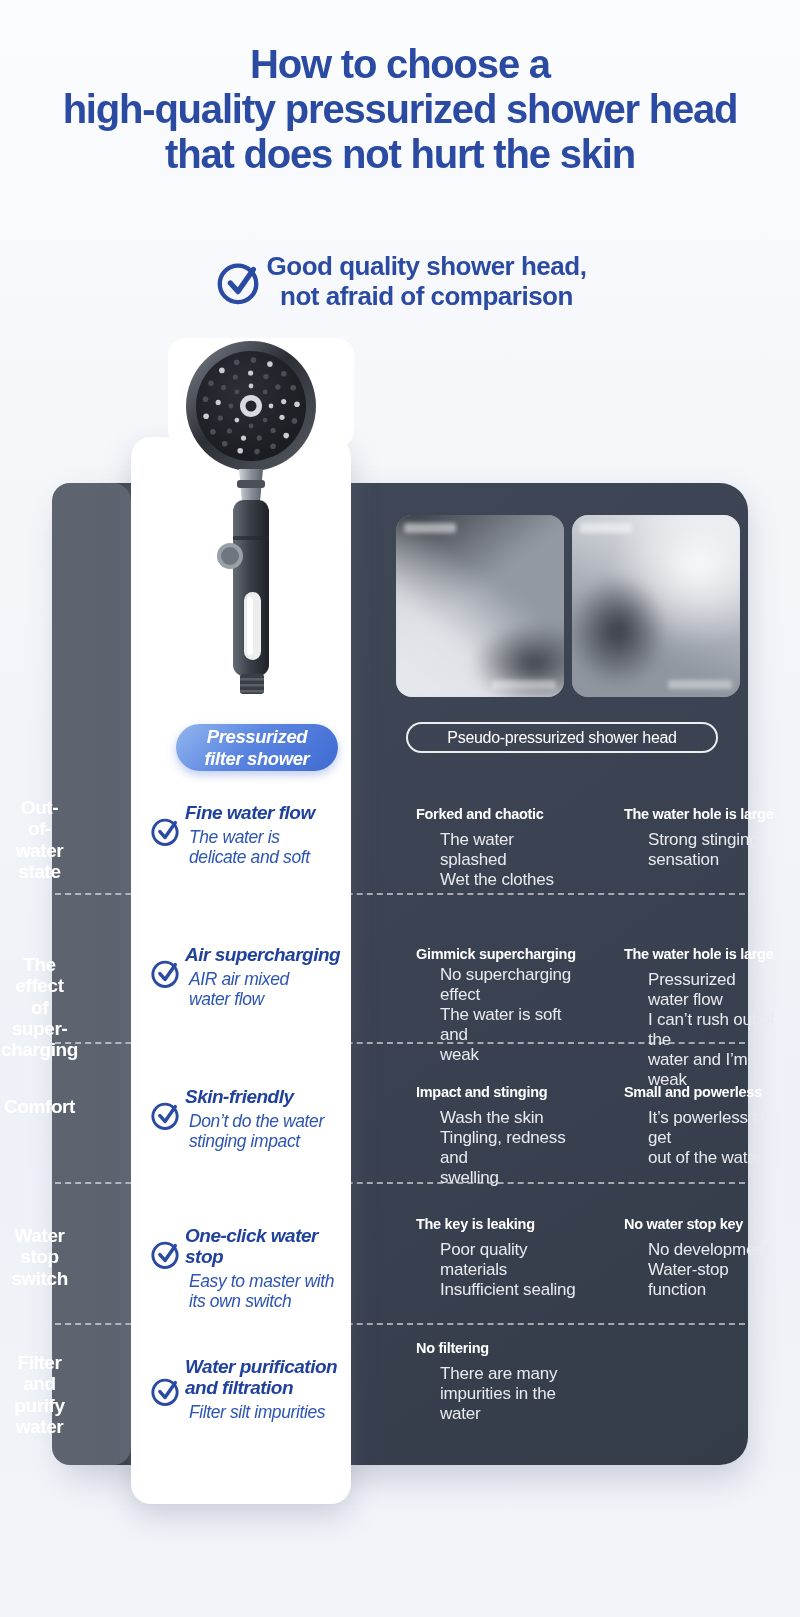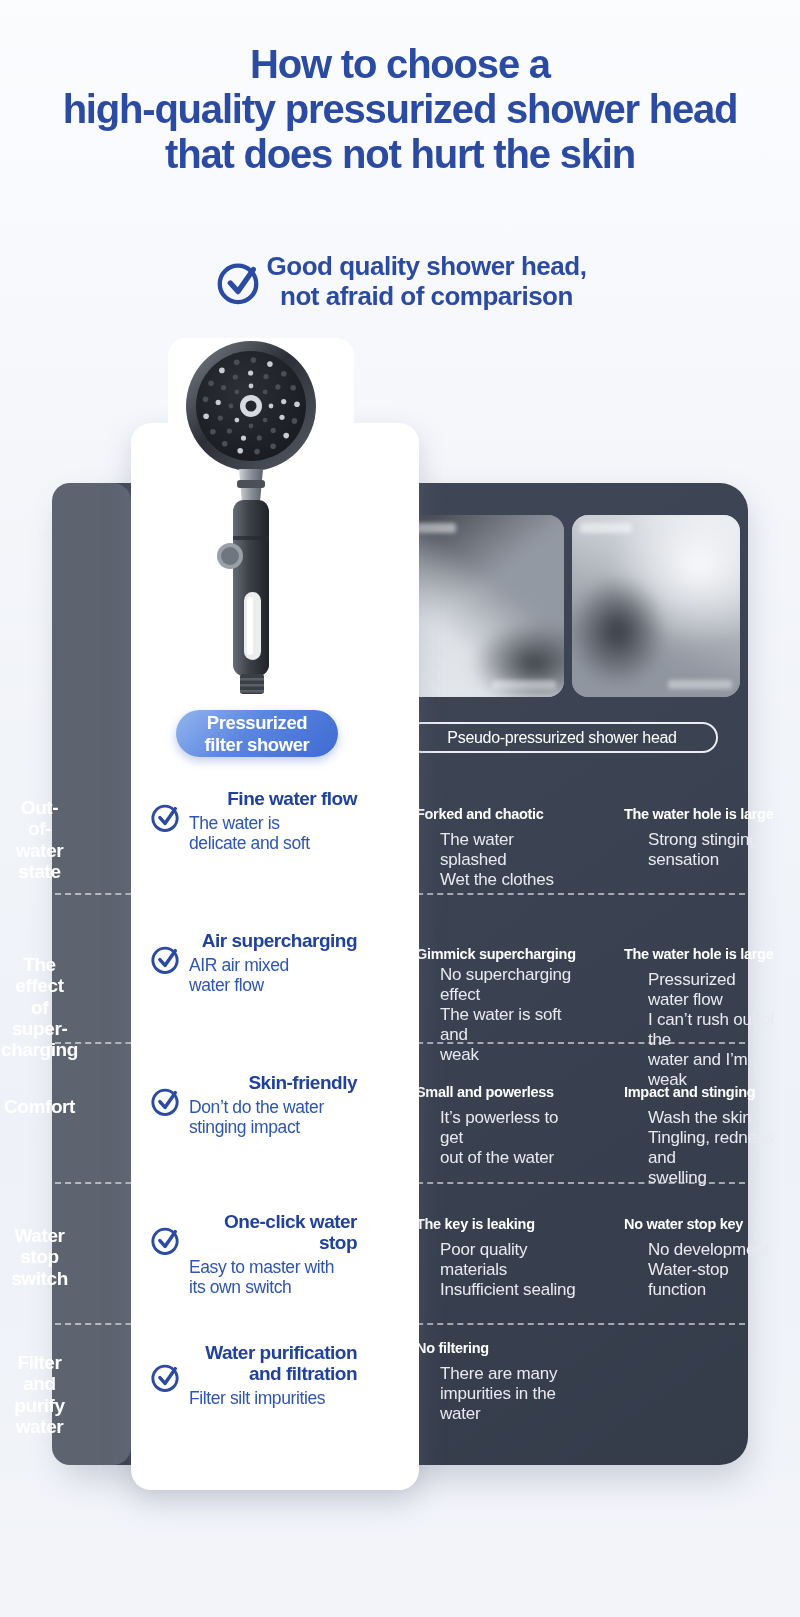--- a/index.html
+++ b/index.html
@@ -76,41 +76,42 @@
   }
   
   .bad-row { position:absolute; left:416px; width:330px; z-index:2;
     display:grid; grid-template-columns:160px 156px; column-gap:10px;gap:48px; }
   .bad-title { color:#ffffff; font-size:14.5px; font-weight:bold;
     line-height:1.18; letter-spacing:-0.3px; white-space:pre-line; }
   .bad-body { margin-top:7px; color:#e8eaef; font-size:17px;
     line-height:1.18; letter-spacing:-0.2px; white-space:pre-line;margin-left:24px; }
   
   .white-card {
-    position:absolute; left:131px; top:423px; width:288px; height:1067px;
+    position:absolute; left:131px; top:437px; width:220px; height:1067px;
     background:#ffffff; border-radius:20px; z-index:4;
     box-shadow:0 12px 28px rgba(110,120,145,.28);
+    font-style:italic;
   }
   .product-blob {
     position:absolute; left:168px; top:338px; width:186px; height:110px;
     background:#ffffff; border-radius:18px; z-index:5;
   }
   .product { position:absolute; left:163px; top:340px; width:176px; height:364px; z-index:6; }
   .blue-pill {
     position:absolute; left:45px; top:287px; width:162px; height:47px;
     border-radius:24px; background:linear-gradient(135deg,#93b6ef 0%,#5a85e0 45%,#3f6bd2 100%);
     display:flex; align-items:center; justify-content:center; text-align:center;
     color:#ffffff; font-size:18.5px; font-weight:bold; line-height:1.14;
     letter-spacing:-0.4px; white-space:pre-line;
     box-shadow:0 4px 10px rgba(70,110,200,.35);
   }
   .good-row { position:absolute; left:18px; width:208px; }
   .good-row .check-small { position:absolute; left:0; width:32px; height:32px; }
   .good-title { margin-left:36px; color:#20419c; font-size:19px; font-weight:bold;
-    line-height:1.1; letter-spacing:-0.5px; white-space:pre-line;text-align:right; }
+    line-height:1.1; letter-spacing:-0.5px; white-space:pre-line; }
   .good-desc { margin-left:40px; margin-top:3px; color:#2e55b2; font-size:17.5px;
     line-height:1.15; letter-spacing:-0.4px; white-space:pre-line; }
 </style>
 </head>
 <body>
 
 <div class="canvas">
 
   <div class="page-title">How to choose a
 high-quality pressurized shower head
@@ -186,29 +187,29 @@
     </div>
     <div>
       <div class="bad-title">The water hole is large</div>
       <div class="bad-body">Pressurized water flow
 I can’t rush out of the
 water and I’m weak</div>
     </div>
   </div>
   <div class="bad-row" style="top:1084px">
     <div>
-      <div class="bad-title">Small and powerless</div>
-      <div class="bad-body">It’s powerless to get
-out of the water</div>
-    </div>
-    <div>
       <div class="bad-title">Impact and stinging</div>
       <div class="bad-body">Wash the skin
 Tingling, redness and
 swelling</div>
+    </div>
+    <div>
+      <div class="bad-title">Small and powerless</div>
+      <div class="bad-body">It’s powerless to get
+out of the water</div>
     </div>
   </div>
   <div class="bad-row" style="top:1216px">
     <div>
       <div class="bad-title">The key is leaking</div>
       <div class="bad-body">Poor quality materials
 Insufficient sealing</div>
     </div>
     <div>
       <div class="bad-title">No water stop key</div>

